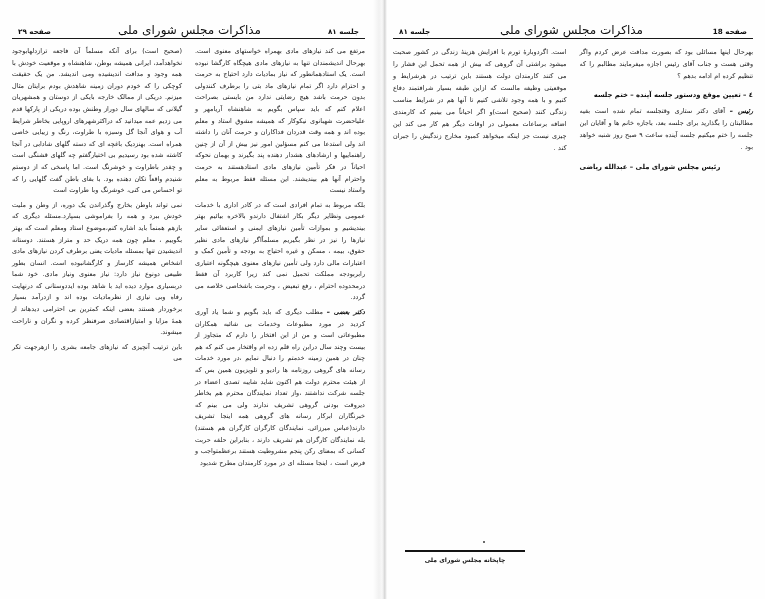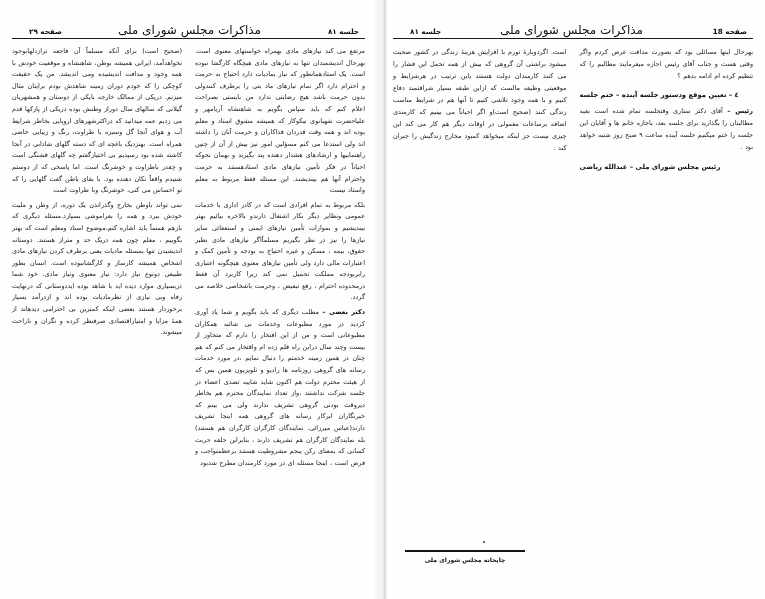--- a/index.html
+++ b/index.html
@@ -60,21 +60,20 @@
     padding: 0 6px 2px 6px;
     border-bottom: 1.6px solid #1a1a1a;
     margin-bottom: 7px;
   }
   .rh-side {
     font-size: 7.2px;
     font-weight: bold;
     letter-spacing: 0.2px;
     white-space: nowrap;
     color: #111;
-    margin-left: 11px;
   }
   .rh-center {
     font-size: 12px;
     font-weight: normal;
     letter-spacing: 0.4px;
     white-space: nowrap;
     color: #111;
     transform: translateY(1px);
   }
 
@@ -100,27 +99,28 @@
     text-justify: inter-word;
     color: #1b1b1b;
     word-spacing: 0.4px;
   }
   p.para.tight { line-height: 11.6px; }
 
   .section-head {
     margin: 9px 0 6px 0;
     font-size: 6.8px;
     font-weight: bold;
-    text-align: left;
+    text-align: right;
     color: #0d0d0d;
     letter-spacing: 0.2px;
   }
   .speaker {
     font-weight: bold;
     color: #0d0d0d;
+    font-style: italic;
   }
   .signature {
     margin: 10px 0 0 0;
     font-size: 6.8px;
     font-weight: bold;
     text-align: left;
     color: #0d0d0d;
     letter-spacing: 0.2px;
   }
 
@@ -230,18 +230,19 @@
         <p class="para tight">بلکه مربوط به تمام افرادی است که در کادر اداری با خدمات عمومی ونظایر دیگر بکار اشتغال دارندو بالاخره بیائیم بهتر بیندیشیم و بموازات تأمین نیازهای ایمنی و استعفائی سایر نیازها را نیز در نظر بگیریم مسلماًاگر نیازهای مادی نظیر حقوق، بیمه ، مسکن و غیره احتیاج به بودجه و تأمین کمک و اعتبارات مالی دارد ولی تأمین نیازهای معنوی هیچگونه اعتباری رابربودجه مملکت تحمیل نمی کند زیرا کاربرد آن فقط درمحدوده احترام ، رفع تبعیض ، وحرمت باشخاصی خلاصه می گردد.</p>
 
 
         <p class="para tight"><span class="speaker">دکتر بعضی –</span>
           <span>مطلب دیگری که باید بگویم و شما یاد آوری کردید در مورد مطبوعات وخدمات بی شائبه همکاران مطبوعاتی است و من از این افتخار را دارم که متجاوز از بیست وچند سال درابن راه قلم زده ام واقتخار می کنم که هم چنان در همین زمینه خدمتم را دنبال نمایم ،در مورد خدمات رسانه های گروهی روزنامه ها رادیو و تلویزیون همین بس که از هیئت محترم دولت هم اکنون شاید شایبه تصدی اعضاء در جلسه شرکت نداشتند ،واز تعداد نمایندگان محترم هم بخاطر دیروقت بودنی گروهی تشریف ندارند ولی می بینم که خبرنگاران ابرکار رسانه های گروهی همه اینجا تشریف دارند(عباس میرزائی. نمایندگان کارگران کارگران هم هستند) بله نمایندگان کارگران هم تشریف دارند ، بنابراین حلقه حربت کسانی که بمعنای رکن پنجم مشروطیت هستند برعظمتواجب و فرض است ، اینجا مسئله ای در مورد کارمندان مطرح شدبود</span></p>
       </div>
 
       <div class="col">
         <p class="para tight">(صحیح است) برای آنکه مسلماً آن فاجعه ترازدلهابوجود نخواهدآمد، ایرانی همیشه بوطن، شاهنشاه و موقعیت خودش با همه وجود و مدافت اندیشیده ومی اندیشد. من یک حقیقت کوچکی را که خودم دوران زمینه شاهدش بودم برایتان مثال میزنم. دریکی از ممالک خارجه بایکی از دوستان و همشهریان گیلانی که سالهای سال دوراز وطنش بوده دریکی از پارکها قدم می زدیم عمه میدانید که دراکثرشهرهای اروپایی بخاطر شرایط آب و هوای آنجا گل وسبزه با طراوت، رنگ و زیبایی خاصی همراه است. بهنزدیک باغچه ای که دسته گلهای شادابی در آنجا کاشته شده بود رسیدیم بی اختیارگفتم چه گلهای قشنگی است و چقدر باطراوت و خوشرنگ است. اما پاسخی که از دوستم شنیدم واقعاً تکان دهنده بود. با بقای باطن گفت گلهایی را که تو احساس می کنی، خوشرنگ وبا طراوت است</p>
         <p class="para tight">نمی تواند باوطن بخارج وگذراندن یک دوره، از وطن و ملیت خودش ببرد و همه را بفراموشی بسپارد.مسئله دیگری که بازهم همنماً باید اشاره کنم،موضوع استاد ومعلم است که بهتر بگوییم ، معلم چون همه دریک حد و متراز هستند. دوستانه اندیشیدن تنها بمسئله مادیات یعنی برطرف کردن نیازهای مادی اشخاص همیشه کارساز و کارگشانبوده است. انسان بطور طبیعی دونوع نیاز دارد: نیاز معنوی ونیاز مادی. خود شما دربسیاری موارد دیده اید با شاهد بوده ایددوستانی که درنهایت رفاه وبی نیازی از نظرمادیات بوده اند و ازدرآمد بسیار برخوردار هستند بعضی اینکه کمترین بی احترامی دیدهاند از همهٔ مزایا و امتیازاقتصادی صرفنظر کرده و نگران و ناراحت میشوند.</p>
+        <p class="para tight">باین ترتیب آنچیزی که نیازهای جامعه بشری را ازهرجهت     تکر می</p>
       </div>
 
     </div>
   </div>
 
 </div>
 
 </body></html>

